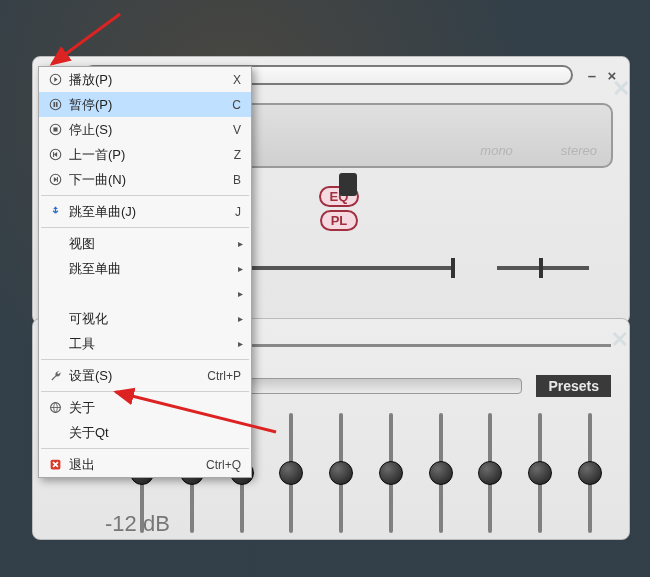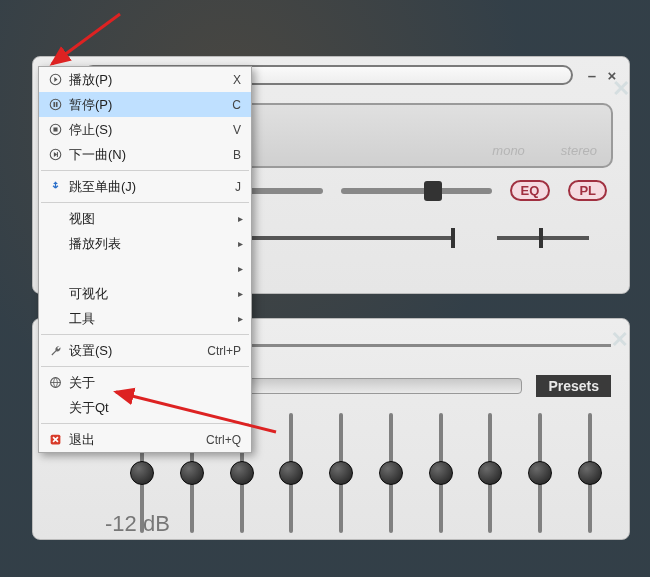--- a/index.html
+++ b/index.html
@@ -74,21 +74,21 @@
       padding: 6px 14px 8px 14px;
       margin-bottom: 12px;
     }
     .song-title {
       color: #4a4a4a;
       font-size: 16px;
       padding: 4px 0 10px 0;
     }
     .rate-row {
       display: flex;
-      gap: 28px;
+      gap: 40px;
       align-items: flex-start;
       font-size: 13px;
       color: #8a8a8a;
     }
     .rate-blk {
       display: inline-flex;
       align-items: center;
       gap: 6px;
     }
     .rate-blk .rbox {
@@ -99,22 +99,23 @@
     }
     .mode-lbl {
       margin-left: auto;
       color: #b5b5b5;
       font-style: italic;
       font-size: 13px;
     }
     .sliders-row {
       display: flex;
       align-items: center;
-      gap: 18px;
+      gap: 3px;
       padding: 0 6px 14px 22px;
+      flex-direction: column;
     }
     .hslider {
       flex: 1;
       height: 6px;
       background: #888;
       border-radius: 3px;
       position: relative;
     }
     .hslider .knob {
       position: absolute;
@@ -468,20 +469,31 @@
           <rect x="5.5" y="5.5" width="5" height="5" fill="#555"></rect>
         </svg>
       </span>
       <span class="menu-label">停止(S)</span>
       <span class="menu-shortcut">V</span>
     </div>
     <div class="menu-item">
       <span class="menu-icon">
         <svg viewBox="0 0 16 16">
           <circle cx="8" cy="8" r="6.5" fill="none" stroke="#555" stroke-width="1.3"></circle>
+          <path d="M10 5l-4 3 4 3z" fill="#555"></path>
+          <rect x="5" y="5" width="1.3" height="6" fill="#555"></rect>
+        </svg>
+      </span>
+      <span class="menu-label">上一首(P)</span>
+      <span class="menu-shortcut">Z</span>
+    </div>
+    <div class="menu-item">
+      <span class="menu-icon">
+        <svg viewBox="0 0 16 16">
+          <circle cx="8" cy="8" r="6.5" fill="none" stroke="#555" stroke-width="1.3"></circle>
           <path d="M6 5l4 3-4 3z" fill="#555"></path>
           <rect x="9.7" y="5" width="1.3" height="6" fill="#555"></rect>
         </svg>
       </span>
       <span class="menu-label">下一曲(N)</span>
       <span class="menu-shortcut">B</span>
     </div>
     <div class="menu-sep"></div>
     <div class="menu-item">
       <span class="menu-icon">
@@ -494,21 +506,21 @@
       <span class="menu-shortcut">J</span>
     </div>
     <div class="menu-sep"></div>
     <div class="menu-item">
       <span class="menu-icon"></span>
       <span class="menu-label">视图</span>
       <span class="submenu-arrow">▸</span>
     </div>
     <div class="menu-item">
       <span class="menu-icon"></span>
-      <span class="menu-label">播放列表</span>
+      <span class="menu-label">跳至单曲</span>
       <span class="submenu-arrow">▸</span>
     </div>
     <div class="menu-item">
       <span class="menu-icon"></span>
       <span class="submenu-arrow">▸</span>
     </div>
     <div class="menu-item">
       <span class="menu-icon"></span>
       <span class="menu-label">可视化</span>
       <span class="submenu-arrow">▸</span>

